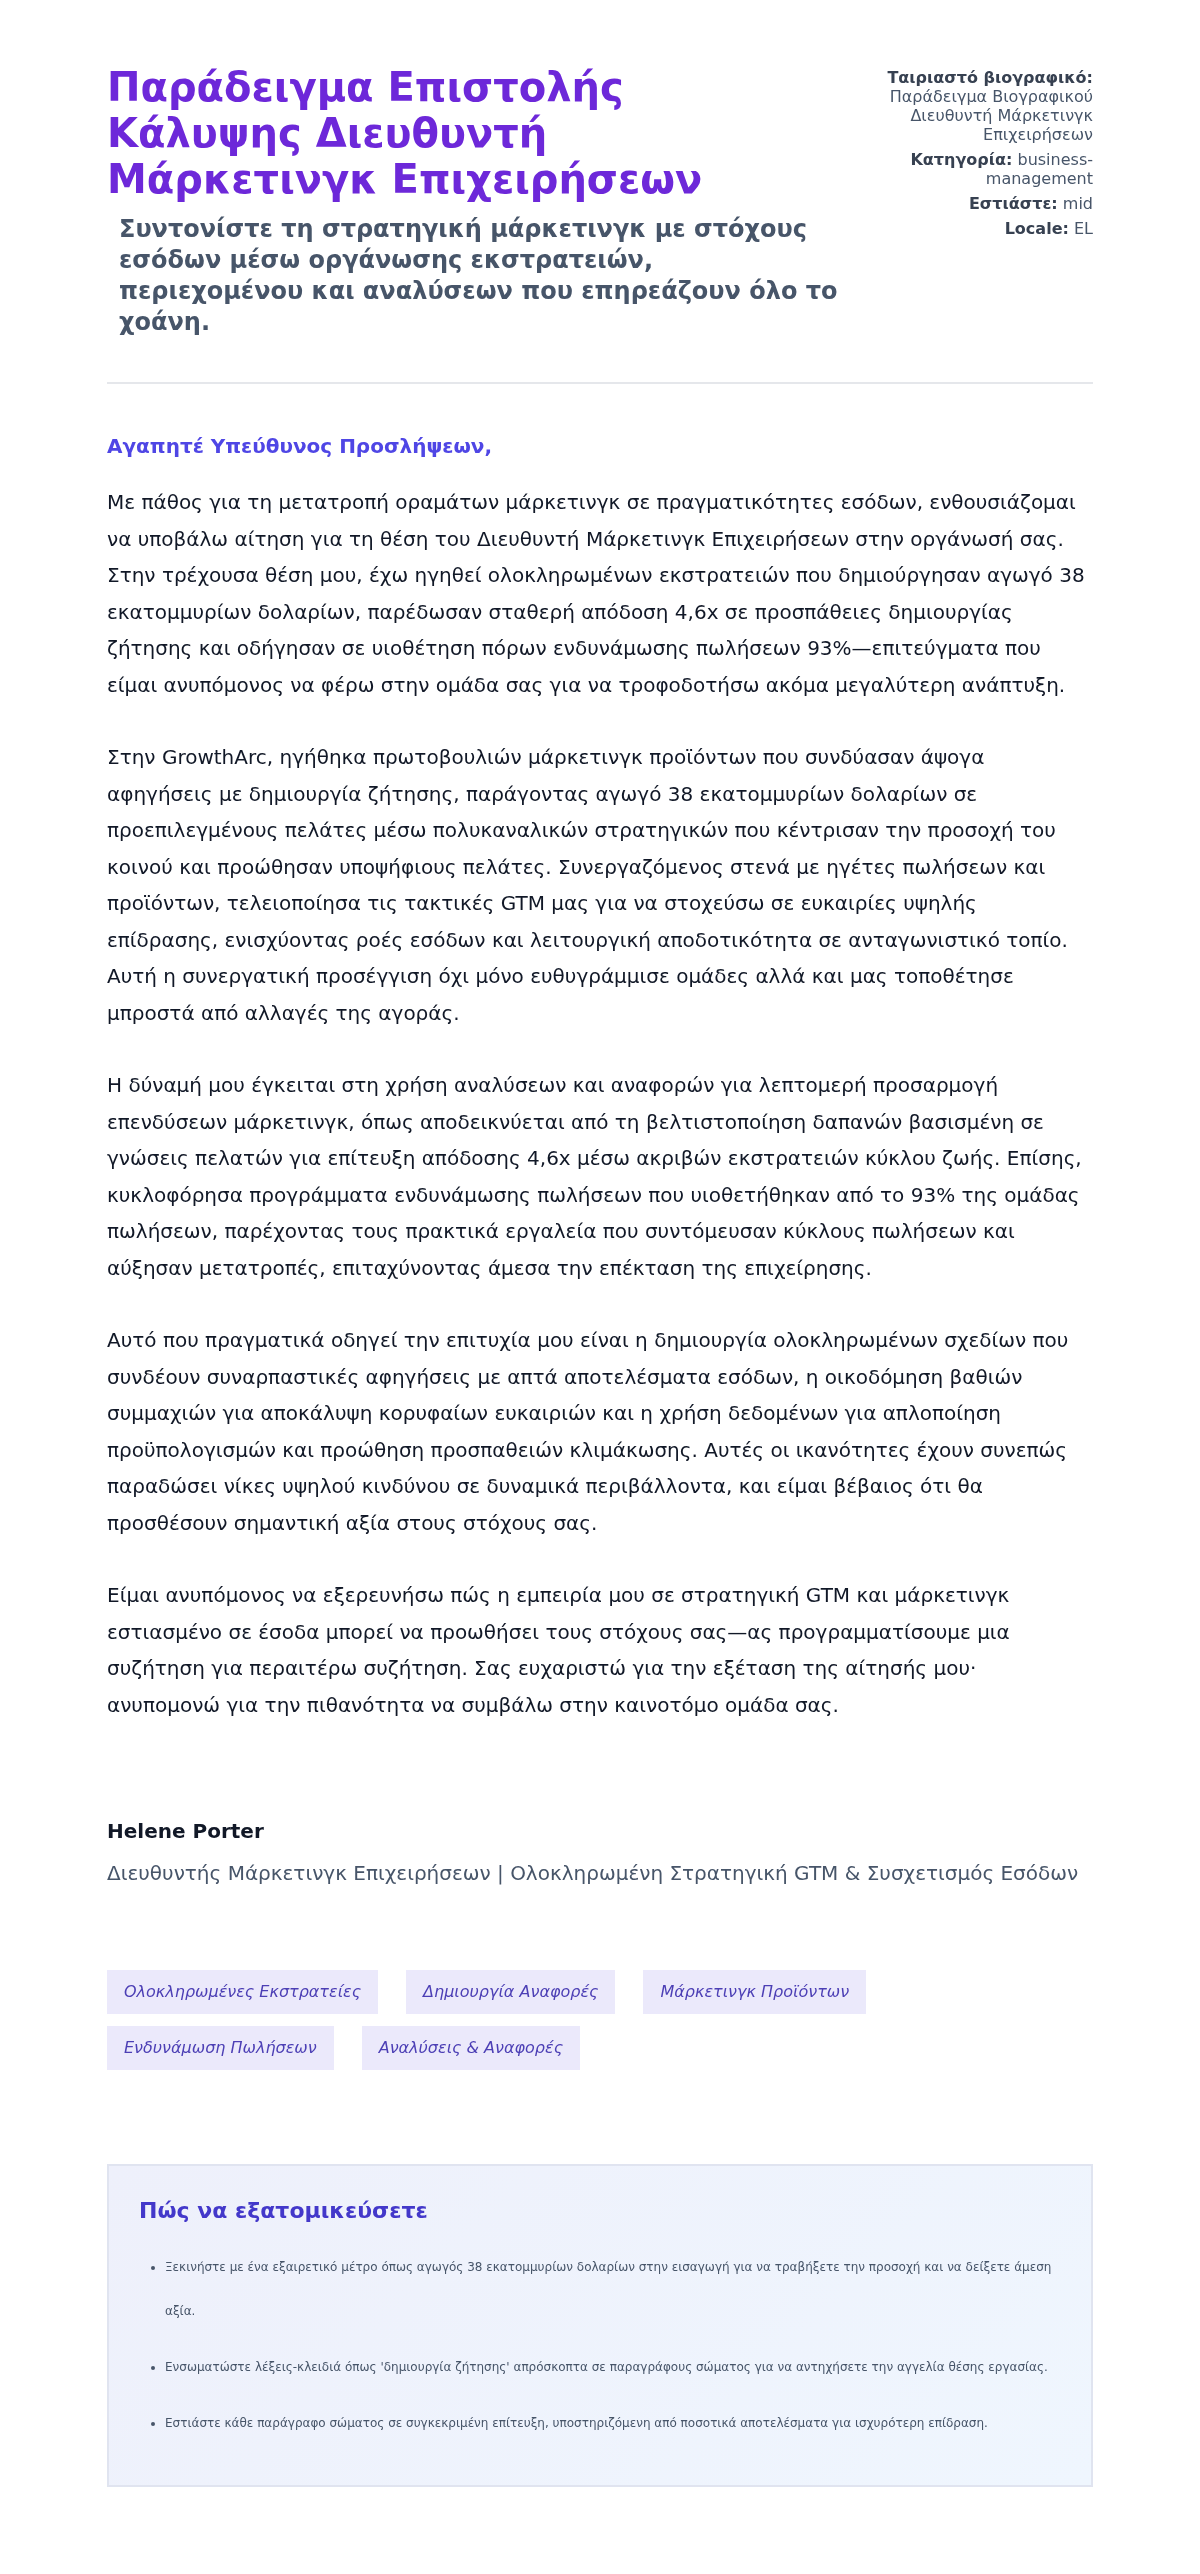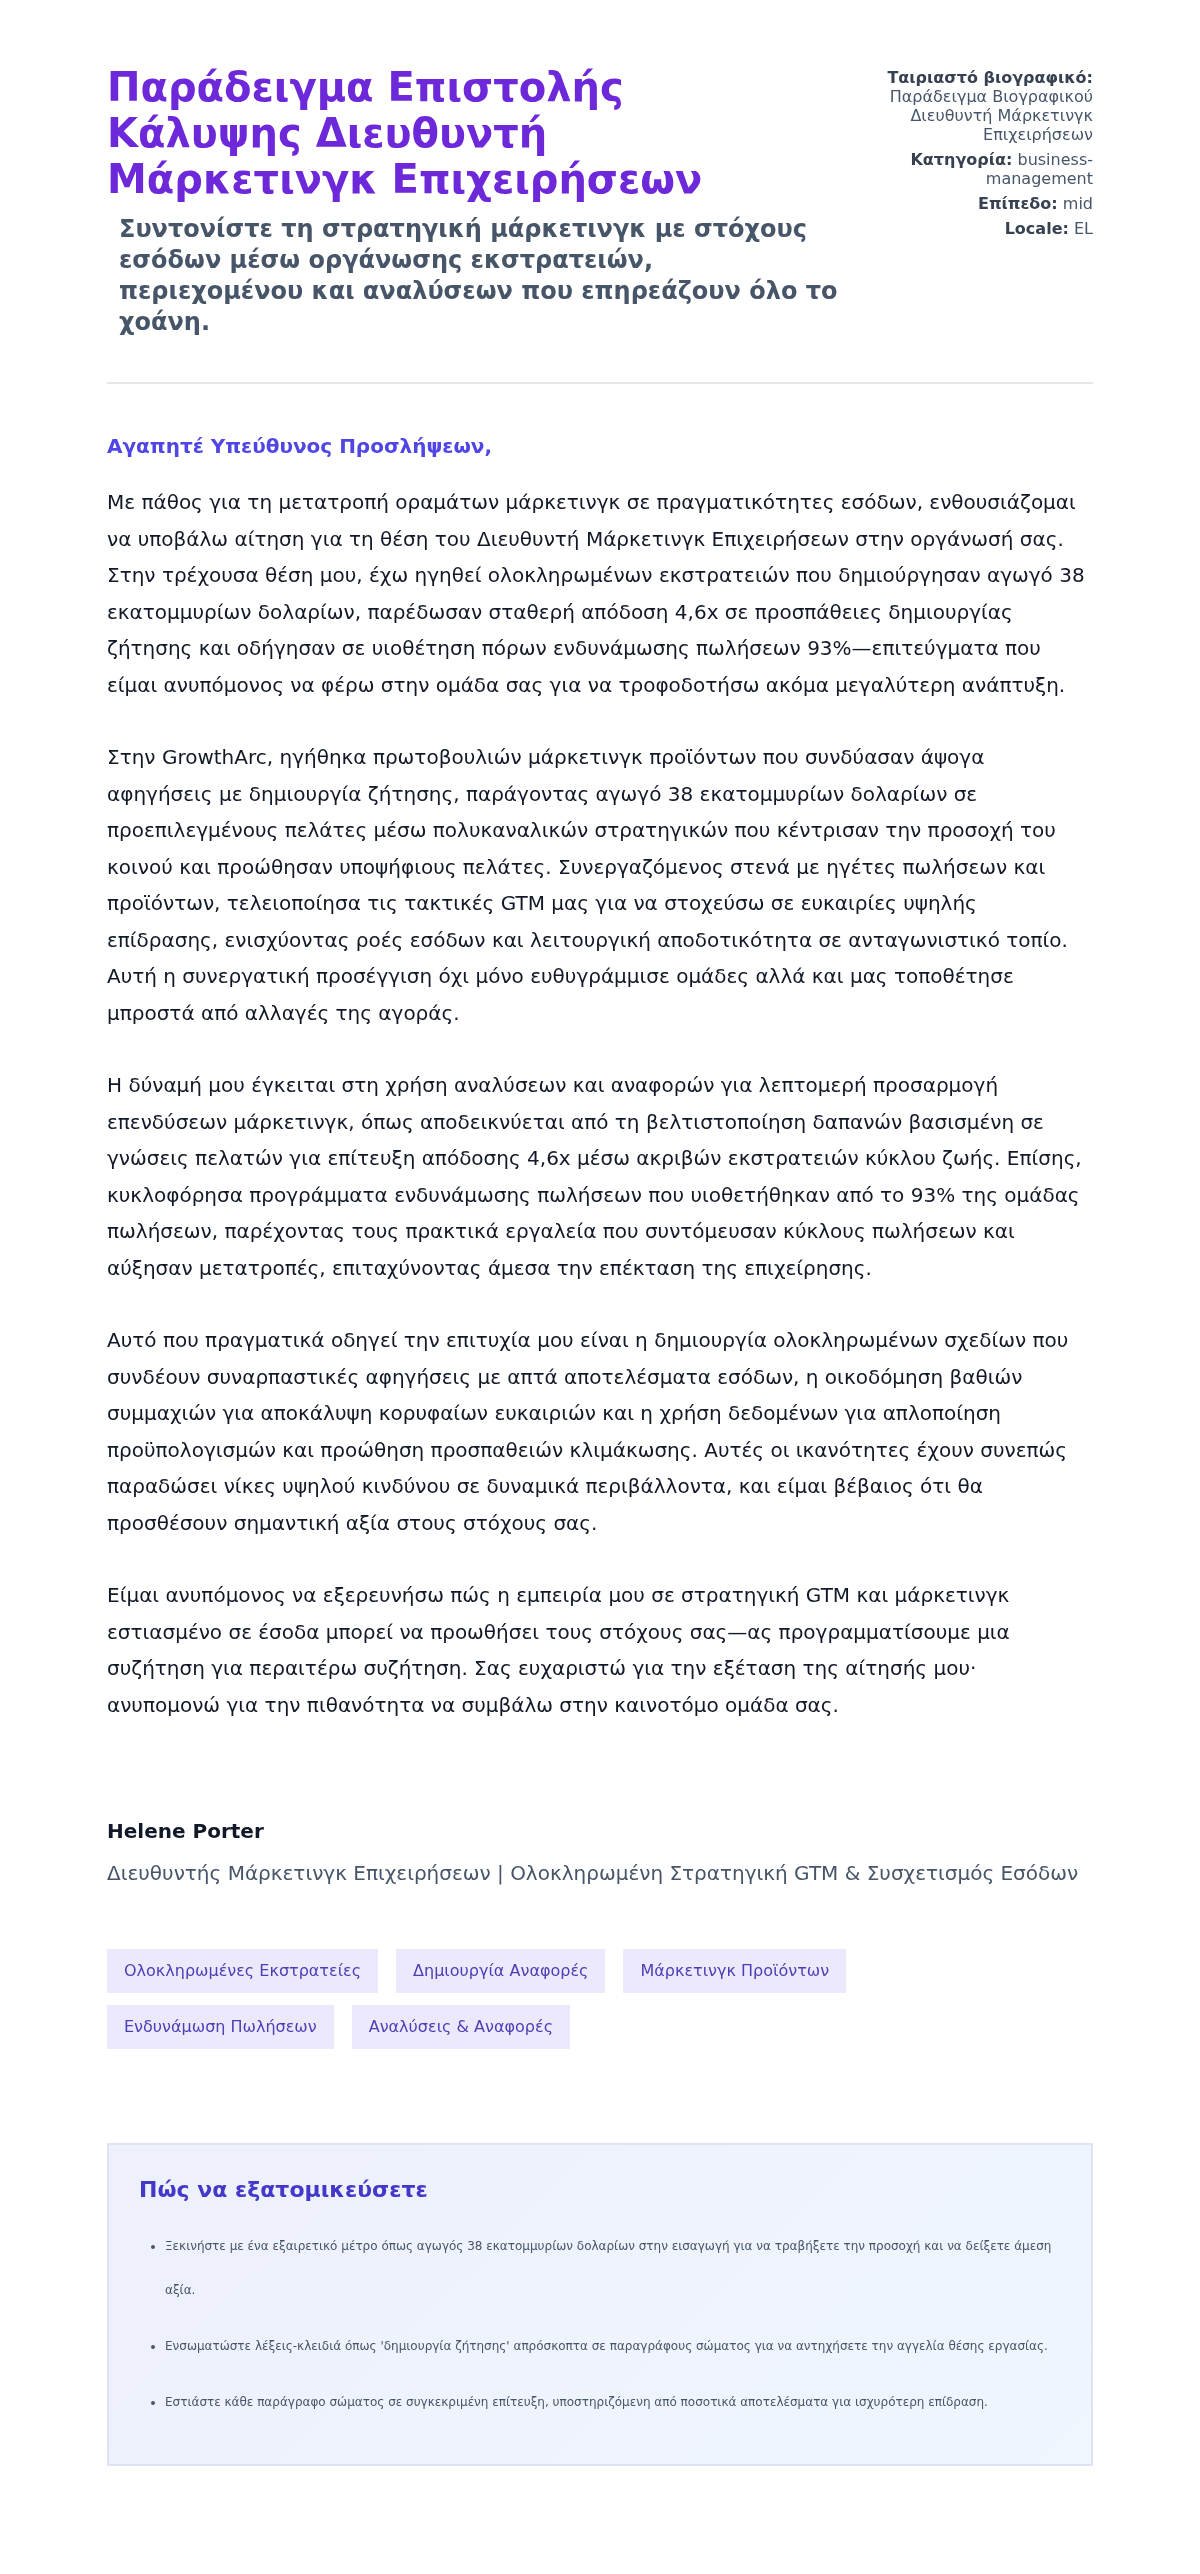--- a/index.html
+++ b/index.html
@@ -67,23 +67,24 @@
       margin-bottom: 12px;
     }
     .sig-title {
       font-size: 20px;
       line-height: 36px;
       color: #475569;
     }
     .tags {
       display: flex;
       flex-wrap: wrap;
-      gap: 12px 18px;
-      margin-top: 58px;
+      gap: 12px 28px;
+      margin-top: 79px;
       width: 760px;
+      font-style: italic;
     }
     .tag {
       background: #ebe9fb;
       color: #4c3fb5;
       font-size: 16px;
       padding: 13px 17px;
       line-height: 18px;
     }
     .tips {
       margin-top: 94px;
@@ -118,21 +119,21 @@
     <div class="meta">
       <div class="meta-row">
         <span class="meta-key">Ταιριαστό βιογραφικό:</span>
         <span>Παράδειγμα Βιογραφικού Διευθυντή Μάρκετινγκ Επιχειρήσεων</span>
       </div>
       <div class="meta-row">
         <span class="meta-key">Κατηγορία:</span>
         <span>business-management</span>
       </div>
       <div class="meta-row">
-        <span class="meta-key">Επίπεδο:</span>
+        <span class="meta-key">Εστιάστε:</span>
         <span>mid</span>
       </div>
       <div class="meta-row">
         <span class="meta-key">Locale:</span>
         <span>EL</span>
       </div>
     </div>
   </header>
 
   <section>

